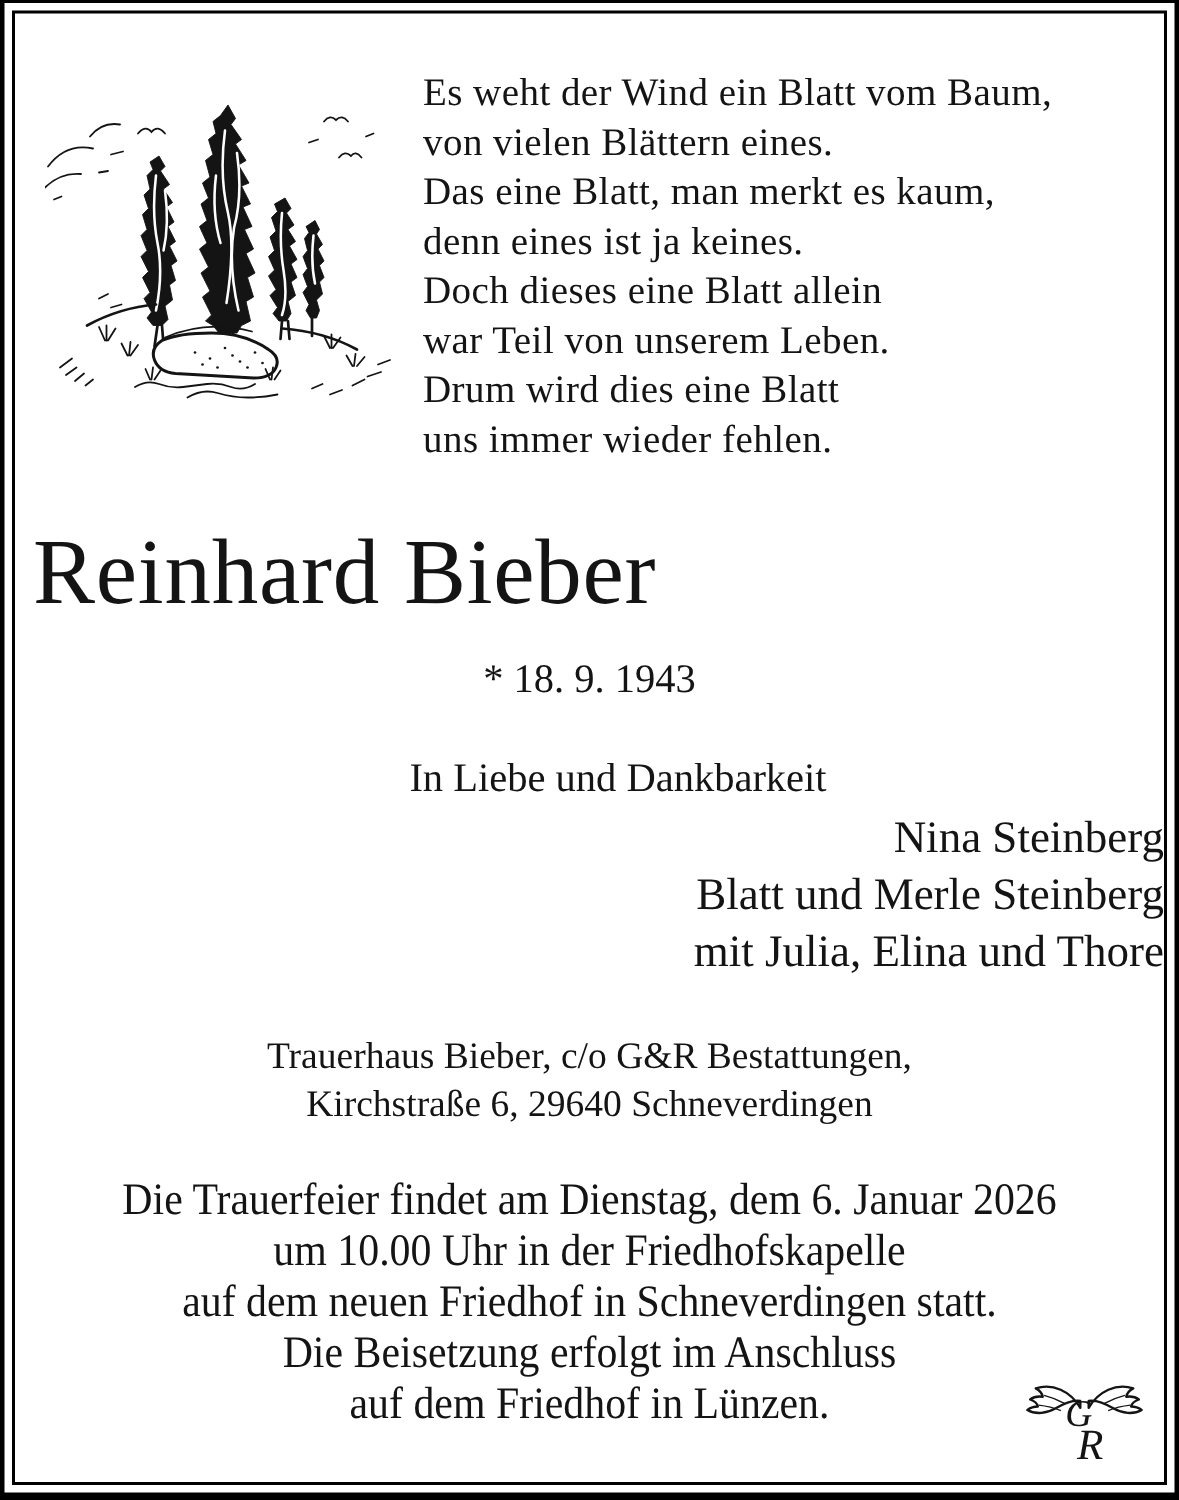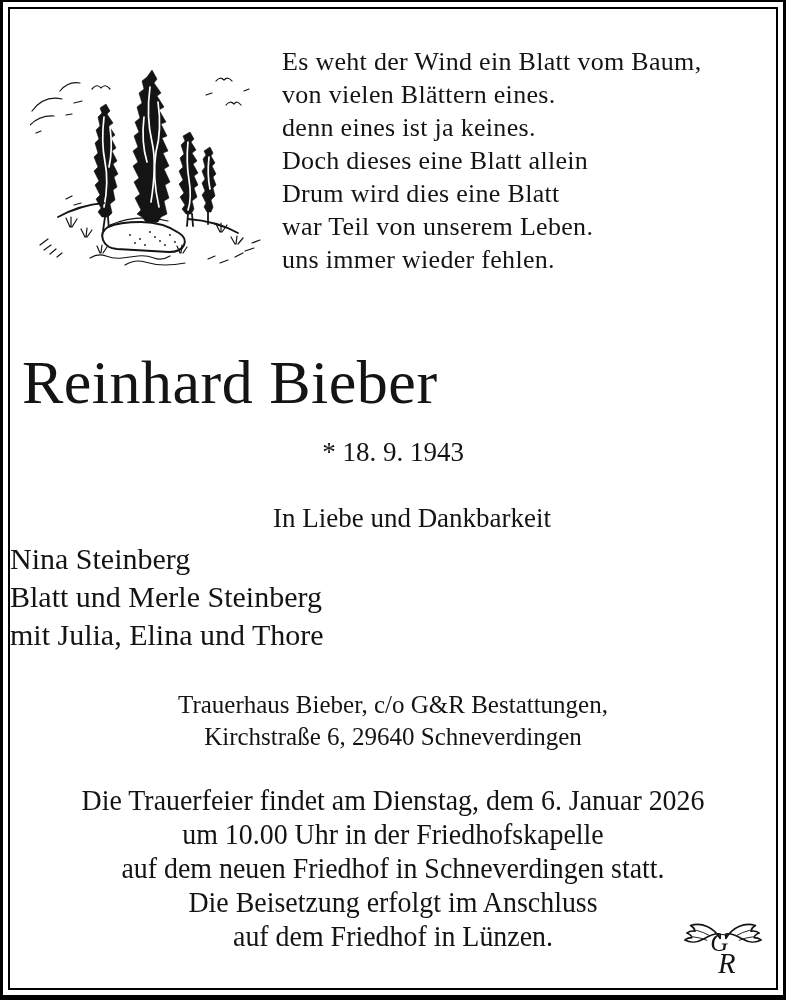--- a/index.html
+++ b/index.html
@@ -21,21 +21,21 @@
   .illustration { position:absolute; left:20px; top:58px; width:235px; height:215px; }
   .deceased-name {
     position:absolute; top:338px; left:12px; width:100%;
     text-align:left; font-size:62px; line-height:1.15; letter-spacing:0.5px;
   }
   .dates {
     position:absolute; top:428px; left:0; width:100%;
     display:flex; justify-content:center; gap:120px; font-size:27px;
   }
   .tribute { position:absolute; top:494px; left:0; width:100%; text-align:center; font-size:27px;padding-left:19px; }
-  .mourners { position:absolute; top:531px; left:0; width:100%; text-align:left; font-size:30px; line-height:38px; }
+  .mourners { position:absolute; top:531px; left:0; width:100%; text-align:right; font-size:30px; line-height:38px; }
   .funeral-home { position:absolute; top:680px; left:0; width:100%; text-align:center; font-size:25px; line-height:32px; }
   .service {
     position:absolute; top:774px; left:0; width:100%;
     text-align:center; font-size:30px; line-height:34px;
     transform:scaleX(0.93); transform-origin:50% 0;
   }
   .logo { position:absolute; right:14px; bottom:8px; width:78px; height:68px; }
   .sketch-stroke { fill:none; stroke:#141414; stroke-width:1.8; stroke-linecap:round; }
   .sketch-thin { fill:none; stroke:#141414; stroke-width:1.2; stroke-linecap:round; }
   .tree-fill { fill:#141414; stroke:#141414; stroke-width:0.6; }
@@ -111,24 +111,25 @@
         <path d="M60,191 q8,-5 16,-2 t16,2 t16,-2 t16,2 t16,-2"></path>
         <path d="M95,198 q10,-6 20,-3 t20,3 t20,-2"></path>
         <path d="M178,192 l7,-3 M190,196 l8,-3 M205,190 l8,-4"></path>
         <path d="M215,184 l9,-3 M222,176 l8,-3"></path>
       </g>
     </svg>
 
     <div class="poem">
       <div>Es weht der Wind ein Blatt vom Baum,</div>
       <div>von vielen Blättern eines.</div>
+      <div>Das eine Blatt, man merkt es kaum,</div>
       <div>denn eines ist ja keines.</div>
       <div>Doch dieses eine Blatt allein</div>
+      <div>war Teil von unserem Leben.</div>
       <div>Drum wird dies eine Blatt</div>
-      <div>war Teil von unserem Leben.</div>
       <div>uns immer wieder fehlen.</div>
     </div>
 
     <div class="deceased-name">Reinhard Bieber</div>
 
     <div class="dates">
       <span>* 18. 9. 1943</span>
     </div>
 
     <div class="tribute">In Liebe und Dankbarkeit</div>

